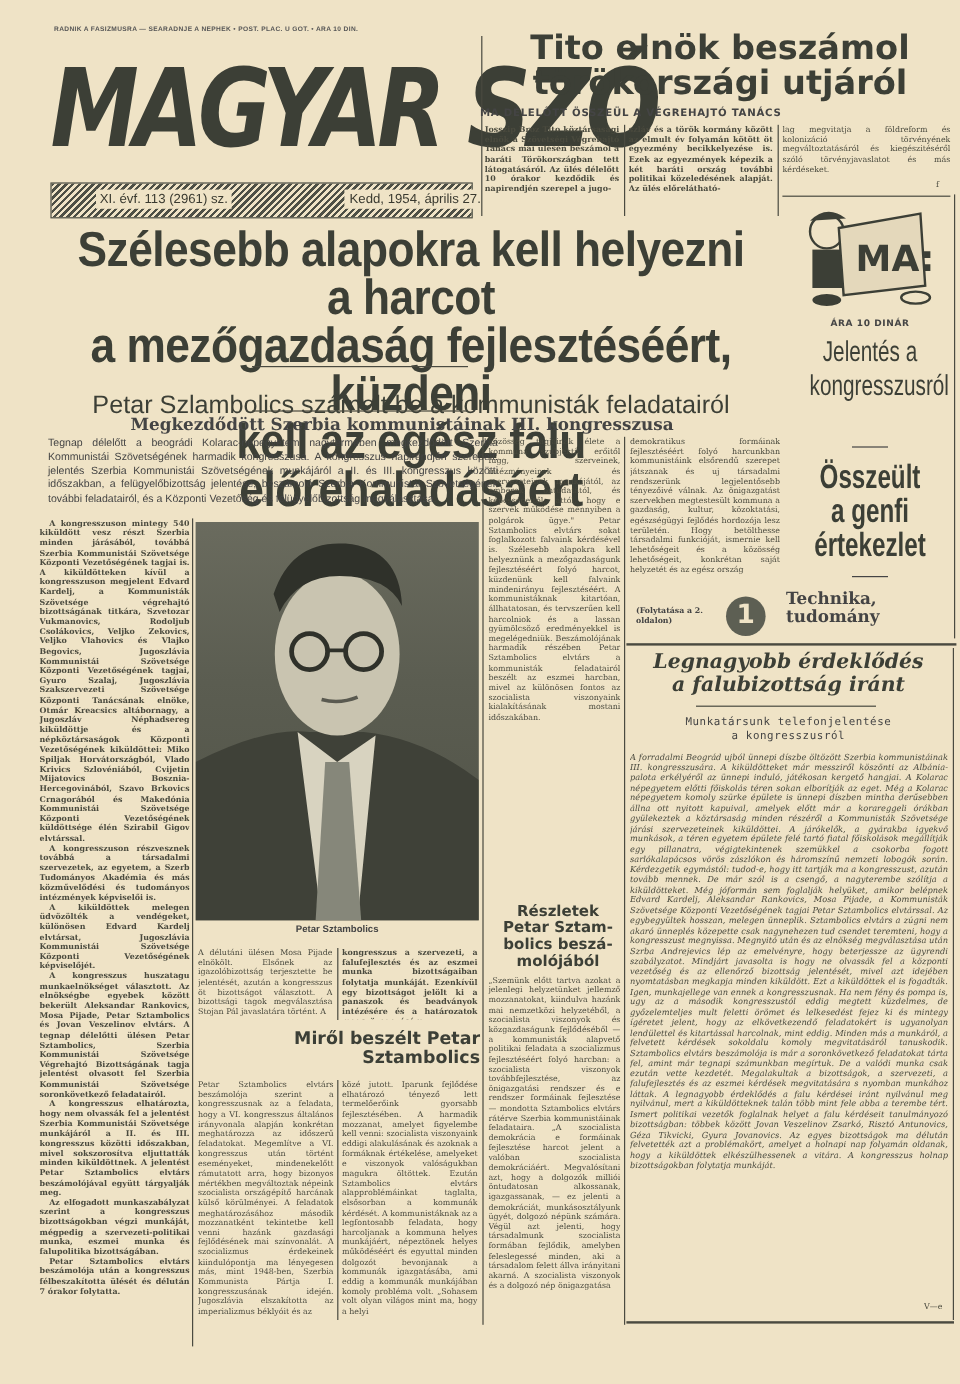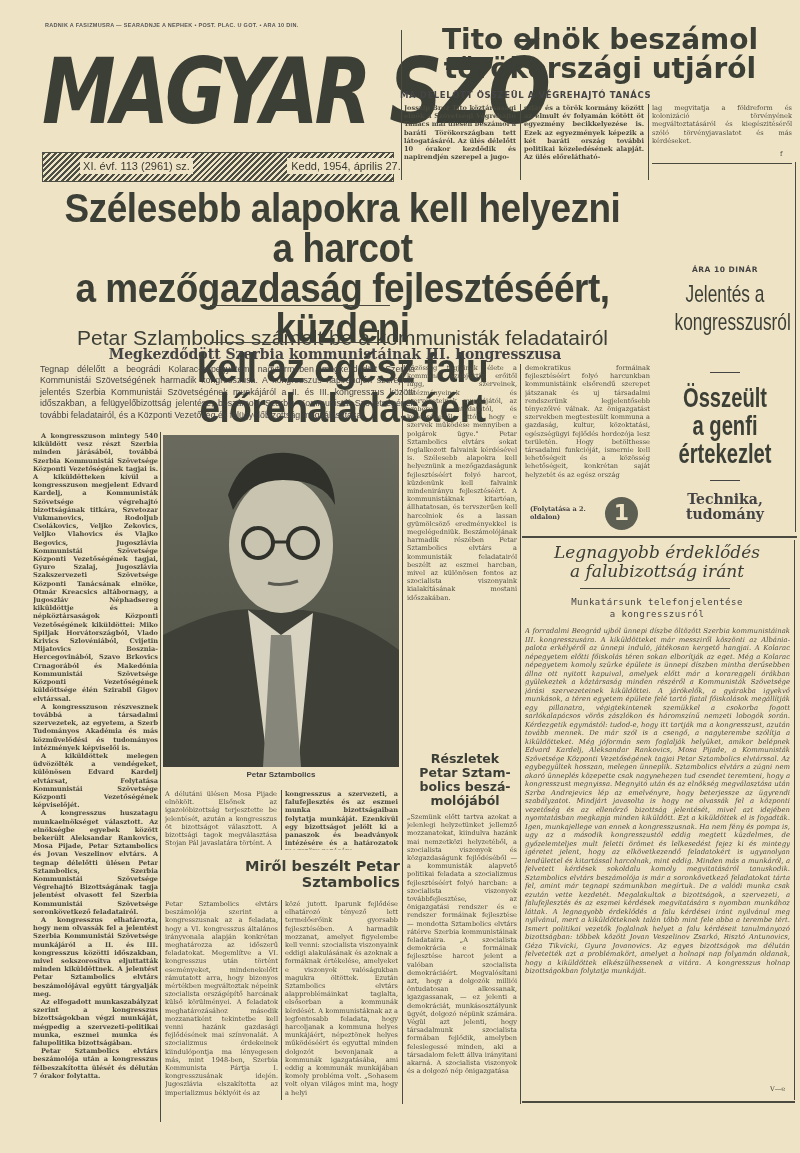--- a/index.html
+++ b/index.html
@@ -20,23 +20,23 @@
   .main-sub{left:30px;top:310px;width:625px;text-align:center;font-family:"Liberation Sans",sans-serif;font-size:21px;color:#3c3f36;margin-top:16px;}
   .sec-h{left:30px;top:346px;width:610px;text-align:center;font-family:"DejaVu Serif",serif;font-weight:bold;font-size:14px;color:#444;}
   .lead{left:40px;top:364px;width:375px;font-family:"Liberation Sans",sans-serif;font-size:8.8px;line-height:11.4px;text-align:justify;color:#444;}
   .photo{left:163px;top:435px;width:236px;height:332px;background:linear-gradient(180deg,#6a6b5e 0%,#5b5d51 40%,#4f5146 100%);overflow:hidden;}
   .caption{left:163px;top:770px;width:236px;text-align:center;font-family:"Liberation Sans",sans-serif;font-weight:bold;font-size:8px;color:#444;}
   .right-box{left:655px;top:162px;width:140px;height:370px;border-right:1px solid #4a4a40;}
   .cartoon{position:absolute;left:12px;top:6px;width:118px;height:88px;}
   .r-price{position:absolute;left:0;top:103px;width:140px;text-align:center;font-family:"DejaVu Sans",sans-serif;font-weight:bold;font-size:7.5px;color:#444;letter-spacing:.5px;}
   .r-t1{position:absolute;left:0;top:118px;width:140px;text-align:center;font-family:"Liberation Sans",sans-serif;font-size:24px;line-height:28px;color:#3c3f36;transform:scaleX(.72);transform-origin:top center;}
   .r-t2{position:absolute;left:0;top:222px;width:140px;text-align:center;font-family:"Liberation Sans",sans-serif;font-weight:bold;font-size:28px;line-height:28px;color:#3c3f36;transform:scaleX(.72);transform-origin:top center;}
-  .r-t3{position:absolute;left:0;top:330px;width:140px;text-align:center;font-family:"DejaVu Serif",serif;font-weight:bold;font-size:14px;line-height:15px;color:#444;}
+  .r-t3{position:absolute;left:0;top:330px;width:140px;text-align:left;font-family:"DejaVu Serif",serif;font-weight:bold;font-size:14px;line-height:15px;color:#444;}
   .short-rule{position:absolute;left:55px;width:30px;height:1px;background:#444;}
-  .legn-h{left:522px;top:543px;width:270px;text-align:center;font-family:"DejaVu Serif",serif;font-weight:normal;font-style:italic;font-size:17px;line-height:19px;color:#3c3f36;}
+  .legn-h{left:522px;top:543px;width:270px;text-align:center;font-family:"DejaVu Serif",serif;font-weight:bold;font-style:italic;font-size:17px;line-height:19px;color:#3c3f36;}
   .legn-sub{left:522px;top:596px;width:270px;text-align:center;font-family:"DejaVu Sans Mono",monospace;font-size:9px;line-height:12px;color:#444;letter-spacing:.5px;}
   .miro-h{left:170px;top:858px;width:230px;text-align:right;font-family:"DejaVu Sans",sans-serif;font-weight:bold;font-size:14.5px;line-height:16px;color:#3c3f36;}
   .resz-h{left:410px;top:752px;width:110px;text-align:center;font-family:"DejaVu Sans",sans-serif;font-weight:bold;font-size:12.5px;line-height:14px;color:#3c3f36;}
   .cont-note{left:595px;top:505px;width:60px;font-size:6.5px;font-weight:bold;line-height:8px;color:#444;}
   .circle{left:605px;top:497px;width:33px;height:33px;border-radius:50%;background:#5d5f53;}
   .circle span{position:absolute;left:0;top:3px;width:33px;text-align:center;font-family:"DejaVu Sans",sans-serif;font-weight:bold;font-size:22px;color:#efe3c6;}
 </style>
 </head>
 <body>
 
@@ -69,21 +69,21 @@
 </div>
 <div class="abs hline" style="left:210px;top:305px;width:180px;"></div>
 <div class="abs main-sub">Petar Szlambolics számolt be a kommunisták feladatairól</div>
 <div class="abs hline" style="left:210px;top:342px;width:180px;"></div>
 <div class="abs sec-h">Megkezdődött Szerbia kommunistáinak III. kongresszusa</div>
 <div class="abs lead">Tegnap délelőtt a beográdi Kolarac-népegyetem nagytermében megkezdődött Szerbia Kommunistái Szövetségének harmadik kongresszusa. A kongresszus napirendjén szerepelt: jelentés Szerbia Kommunistái Szövetségének munkájáról a II. és III. kongresszus közötti időszakban, a felügyelőbizottság jelentése, beszámoló Szerbia Kommunistái Szövetségének további feladatairól, és a Központi Vezetőség és felügyelőbizottság megválasztása.</div>
 
 <div class="abs col b" style="left:33px;top:432px;width:125px;height:700px;">
   <p>A kongresszuson mintegy 540 kiküldött vesz részt Szerbia minden járásából, továbbá Szerbia Kommunistái Szövetsége Központi Vezetőségének tagjai is. A kiküldötteken kívül a kongresszuson megjelent Edvard Kardelj, a Kommunisták Szövetsége végrehajtó bizottságának titkára, Szvetozar Vukmanovics, Rodoljub Csolákovics, Veljko Zekovics, Veljko Vlahovics és Vlajko Begovics, Jugoszlávia Kommunistái Szövetsége Központi Vezetőségének tagjai, Gyuro Szalaj, Jugoszlávia Szakszervezeti Szövetsége Központi Tanácsának elnöke, Otmár Kreacsics altábornagy, a Jugoszláv Néphadsereg kiküldöttje és a népköztársaságok Központi Vezetőségének kiküldöttei: Miko Spiljak Horvátországból, Vlado Krivics Szlovéniából, Cvijetin Mijatovics Bosznia-Hercegovinából, Szavo Brkovics Crnagorából és Makedónia Kommunistái Szövetsége Központi Vezetőségének küldöttsége élén Szirabil Gigov elvtárssal.</p>
   <p>A kongresszuson részvesznek továbbá a társadalmi szervezetek, az egyetem, a Szerb Tudományos Akadémia és más közművelődési és tudományos intézmények képviselői is.</p>
-  <p>A kiküldöttek melegen üdvözölték a vendégeket, különösen Edvard Kardelj elvtársat, Folytatása Kommunistái Szövetsége Központi Vezetőségének képviselőjét.</p>
+  <p>A kiküldöttek melegen üdvözölték a vendégeket, különösen Edvard Kardelj elvtársat, Jugoszlávia Kommunistái Szövetsége Központi Vezetőségének képviselőjét.</p>
   <p>A kongresszus huszatagu munkaelnökséget választott. Az elnökségbe egyebek között bekerült Aleksandar Rankovics, Mosa Pijade, Petar Sztambolics és Jovan Veszelinov elvtárs. A tegnap délelőtti ülésen Petar Sztambolics, Szerbia Kommunistái Szövetsége Végrehajtó Bizottságának tagja jelentést olvasott fel Szerbia Kommunistái Szövetsége soronkövetkező feladatairól.</p>
   <p>A kongresszus elhatározta, hogy nem olvassák fel a jelentést Szerbia Kommunistái Szövetsége munkájáról a II. és III. kongresszus közötti időszakban, mivel sokszorosítva eljuttatták minden kiküldöttnek. A jelentést Petar Sztambolics elvtárs beszámolójával együtt tárgyalják meg.</p>
   <p>Az elfogadott munkaszabályzat szerint a kongresszus bizottságokban végzi munkáját, mégpedig a szervezeti-politikai munka, eszmei munka és falupolitika bizottságában.</p>
   <p>Petar Sztambolics elvtárs beszámolója után a kongresszus félbeszakította ülését és délután 7 órakor folytatta.</p>
 </div>
 <div class="abs vline" style="left:160px;top:432px;height:690px;"></div>
 
 <div class="abs photo">
   <svg width="236" height="332" viewBox="0 0 236 332">
     <path d="M0 200 Q60 170 95 175 L140 175 Q190 180 236 215 L236 332 L0 332 Z" fill="#3f4138"></path>
@@ -123,20 +123,31 @@
 <div class="abs vline" style="left:520px;top:364px;height:740px;"></div>
 
 <div class="abs col" style="left:525px;top:364px;width:125px;height:135px;">demokratikus formáinak fejlesztéséért folyó harcunkban kommunistáink elsőrendű szerepet játszanak és uj társadalmi rendszerünk legjelentősebb tényezőivé válnak. Az önigazgatást szervekben megtestesült kommuna a gazdaság, kultur, közoktatási, egészségügyi fejlődés hordozója lesz területén. Hogy betölthesse társadalmi funkcióját, ismernie kell lehetőségeit és a közösség lehetőségeit, konkrétan saját helyzetét és az egész ország</div>
 <div class="abs cont-note" style="left:530px;top:505px;width:70px;">(Folytatása a 2. oldalon)</div>
 <div class="abs circle">
     <span>1</span>
   </div>
 <div class="abs hline" style="left:522px;top:536px;width:275px;height:2px;"></div>
 
 <div class="abs right-box">
+  <div class="cartoon">
+    <svg width="118" height="88" viewBox="0 0 118 88">
+      <circle cx="22" cy="25" r="14" fill="none" stroke="#3c3f36" stroke-width="2"></circle>
+      <path d="M8 16 Q22 2 38 14" fill="#3c3f36"></path>
+      <rect x="10" y="40" width="30" height="32" fill="#3c3f36"></rect>
+      <path d="M32 22 L100 10 L104 70 L36 78 Z" fill="#e4d8bb" stroke="#3c3f36" stroke-width="2"></path>
+      <text x="46" y="58" font-family="DejaVu Sans, sans-serif" font-size="30" font-weight="bold" fill="#3c3f36">MA:</text>
+      <ellipse cx="22" cy="82" rx="12" ry="5" fill="#3c3f36"></ellipse>
+      <ellipse cx="96" cy="80" rx="12" ry="5" fill="none" stroke="#3c3f36" stroke-width="2"></ellipse>
+    </svg>
+  </div>
   <div class="r-price">ÁRA 10 DINÁR</div>
   <div class="r-t1">Jelentés a kongresszusról</div>
   <div class="short-rule" style="top:210px;"></div>
   <div class="r-t2">Összeült a genfi értekezlet</div>
   <div class="short-rule" style="top:318px;"></div>
   <div class="r-t3">Technika, tudomány</div>
 </div>
 
 <div class="abs legn-h">
   <div>Legnagyobb érdeklődés</div>

